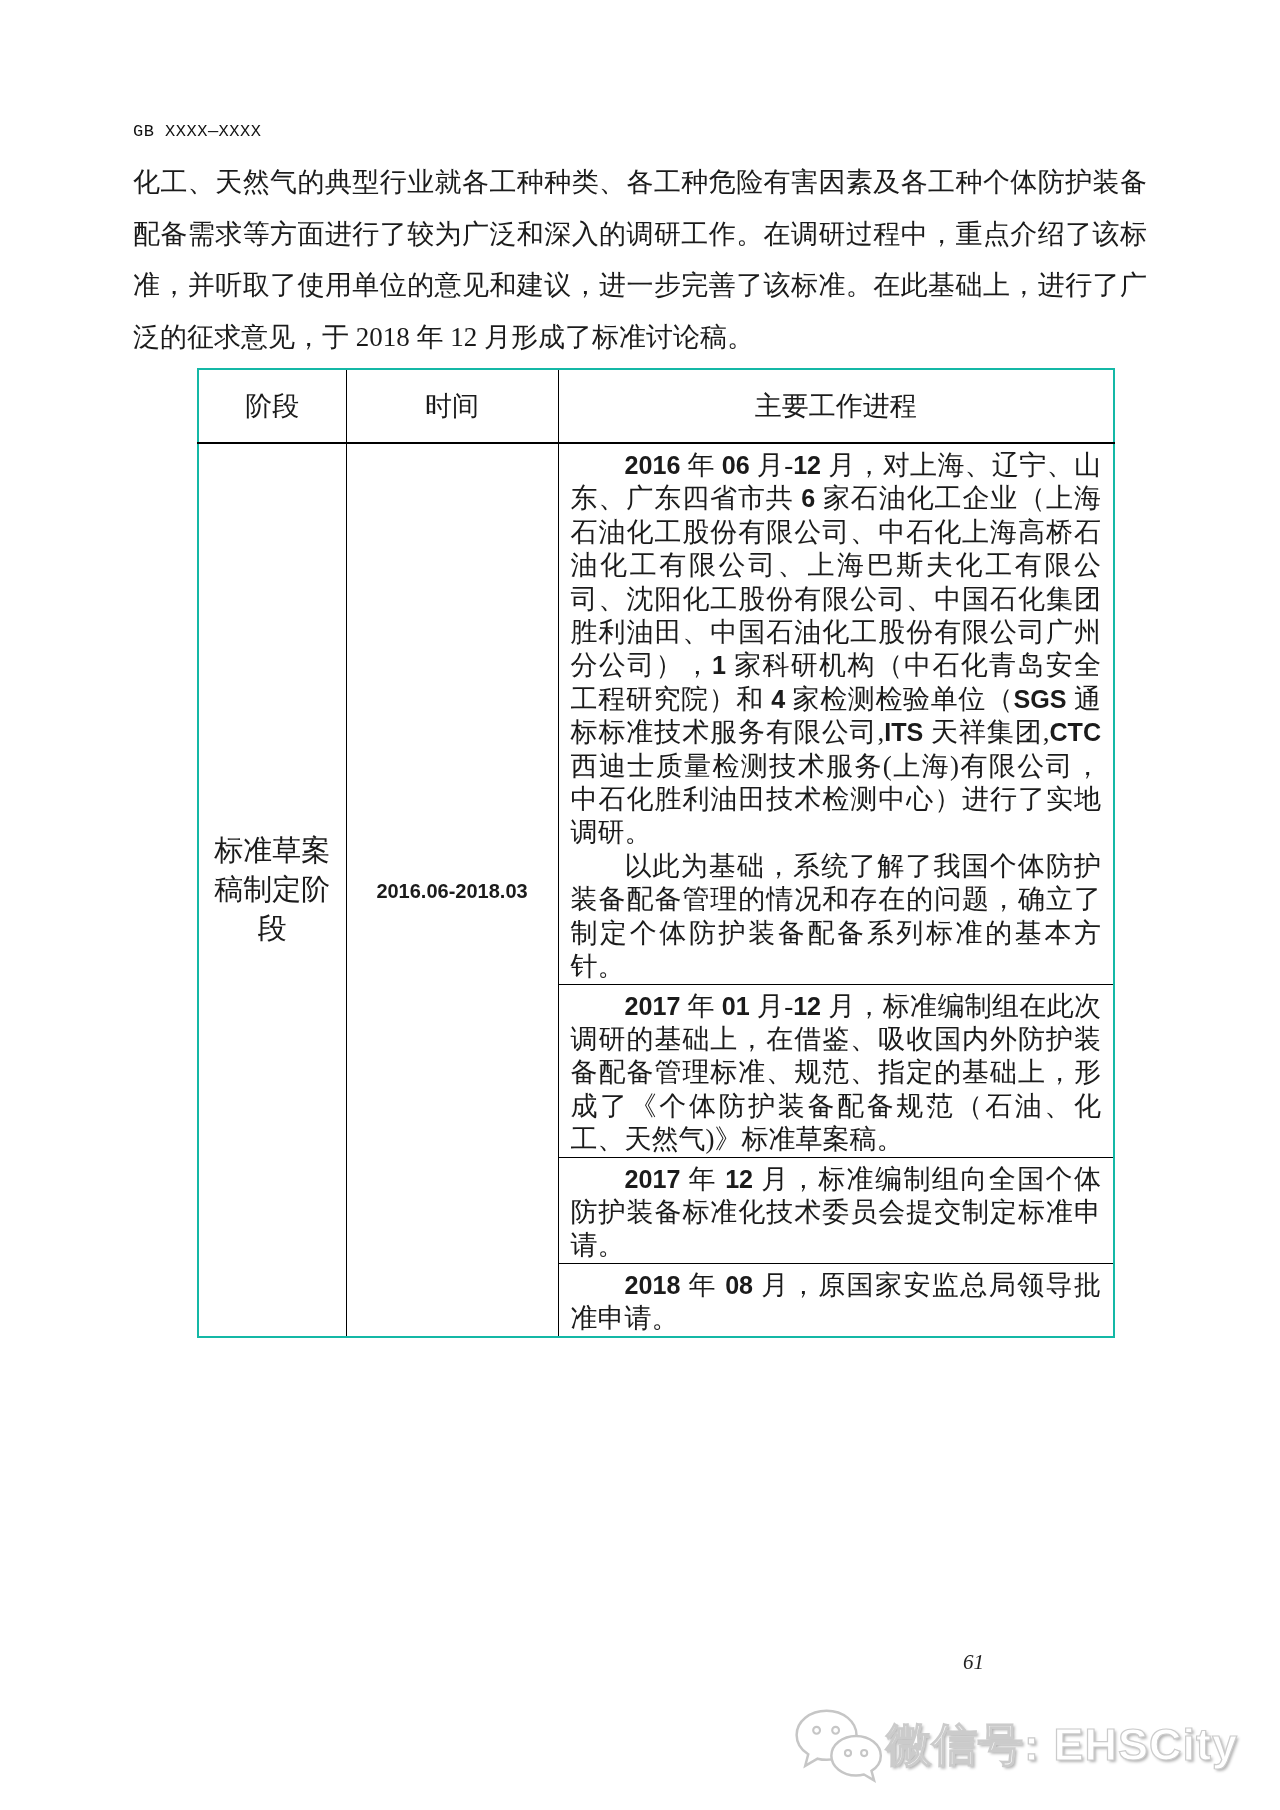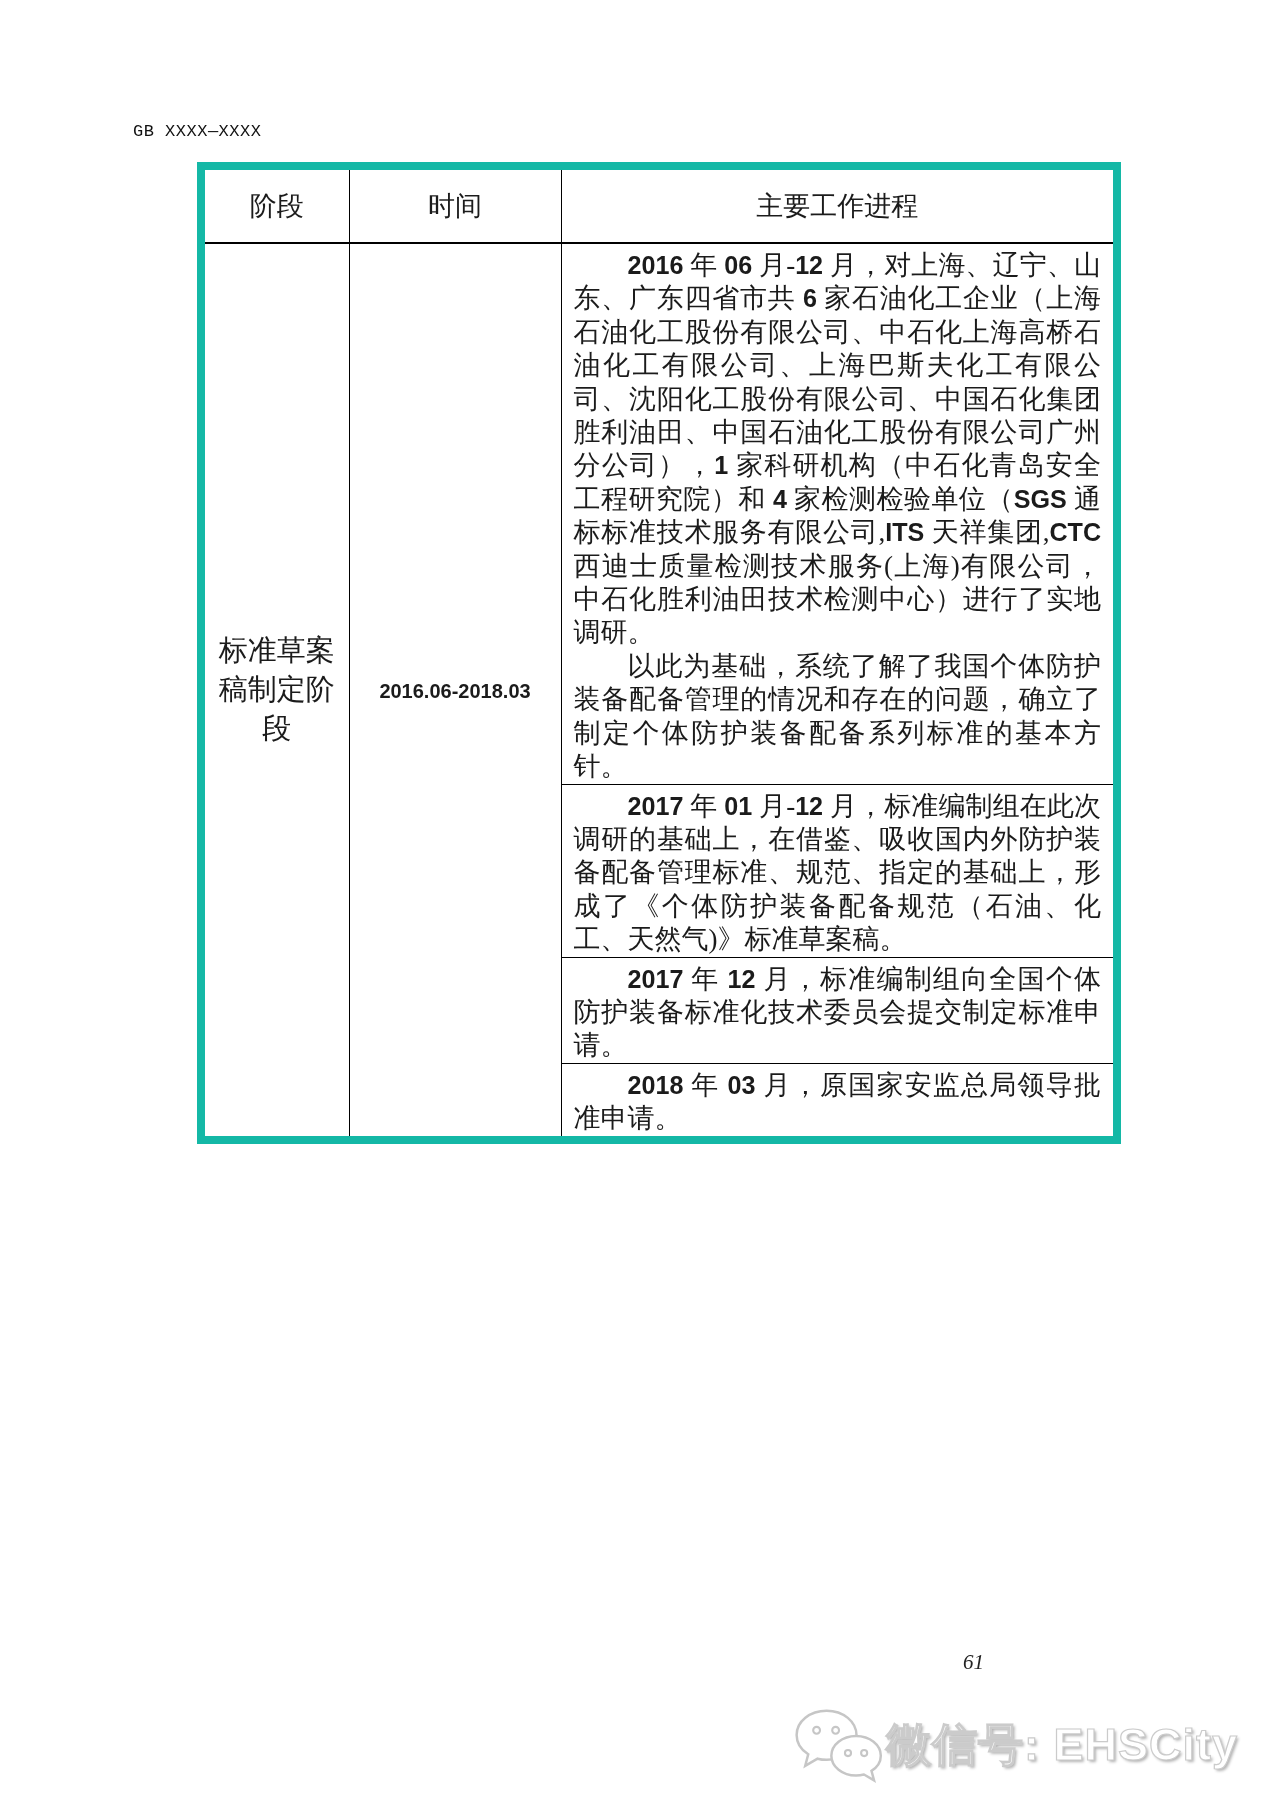--- a/index.html
+++ b/index.html
@@ -19,21 +19,21 @@
     text-align:justify; text-justify:inter-ideograph;
   }
   .content p.indent { text-indent:2em; }
   .table-caption {
     margin:0; font-size:27px; line-height:51px; text-align:center;
     white-space:nowrap;
   }
   table.work-table {
     border-collapse:collapse; table-layout:fixed;
     margin:5px 0 0 64px; width:916px;
-    border:8px solid #14b8a6;
+    border:2px solid #14b8a6;
   }
   table.work-table th, table.work-table td {
     border:1px solid #000; font-weight:normal;
   }
   table.work-table tr.hdr th {
     height:70px; font-size:27px; text-align:center; vertical-align:middle;
     border-bottom:2px solid #000;
   }
   td.stage-cell {
     text-align:center; vertical-align:middle; font-size:29px;
@@ -74,20 +74,21 @@
   .wechat-icon svg { display:block; }
 </style>
 </head>
 <body>
 
 <div class="page">
 
   <div class="gb-header">GB XXXX—XXXX</div>
 
   <div class="content">
+    <p class="body-par">化工、天然气的典型行业就各工种种类、各工种危险有害因素及各工种个体防护装备配备需求等方面进行了较为广泛和深入的调研工作。在调研过程中，重点介绍了该标准，并听取了使用单位的意见和建议，进一步完善了该标准。在此基础上，进行了广泛的征求意见，于 2018 年 12 月形成了标准讨论稿。</p>
 
 
     <table class="work-table">
       <colgroup>
         <col style="width:148px">
           <col style="width:212px">
           <col style="width:556px">
       </colgroup>
       <thead>
         <tr class="hdr">
@@ -112,21 +113,21 @@
             <p><span class="lat">2017</span> 年 <span class="lat">01</span> 月-<span class="lat">12</span> 月，标准编制组在此次调研的基础上，在借鉴、吸收国内外防护装备配备管理标准、规范、指定的基础上，形成了《个体防护装备配备规范（石油、化工、天然气)》标准草案稿。</p>
           </td>
         </tr>
         <tr class="row-3">
           <td class="c3">
             <p><span class="lat">2017</span> 年 <span class="lat">12</span> 月，标准编制组向全国个体防护装备标准化技术委员会提交制定标准申请。</p>
           </td>
         </tr>
         <tr class="row-4">
           <td class="c3">
-            <p><span class="lat">2018</span> 年 <span class="lat">03</span> 月，原国家安监总局领导批准申请。</p>
+            <p><span class="lat">2018</span> 年 <span class="lat">08</span> 月，原国家安监总局领导批准申请。</p>
           </td>
         </tr>
       </tbody>
     </table>
   </div>
 
   <div class="page-number">61</div>
 
   <div class="watermark">
     <span class="wechat-icon">

